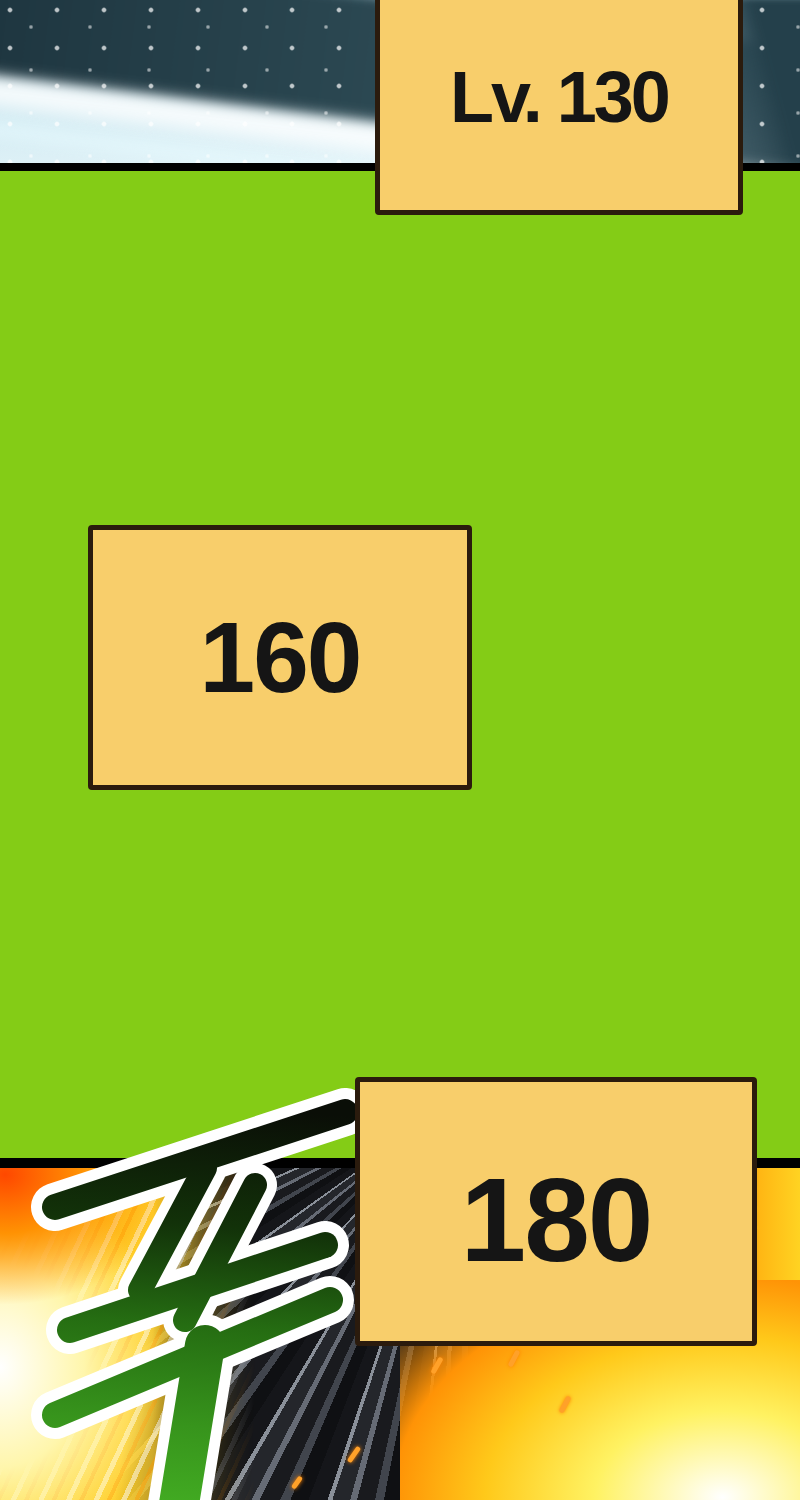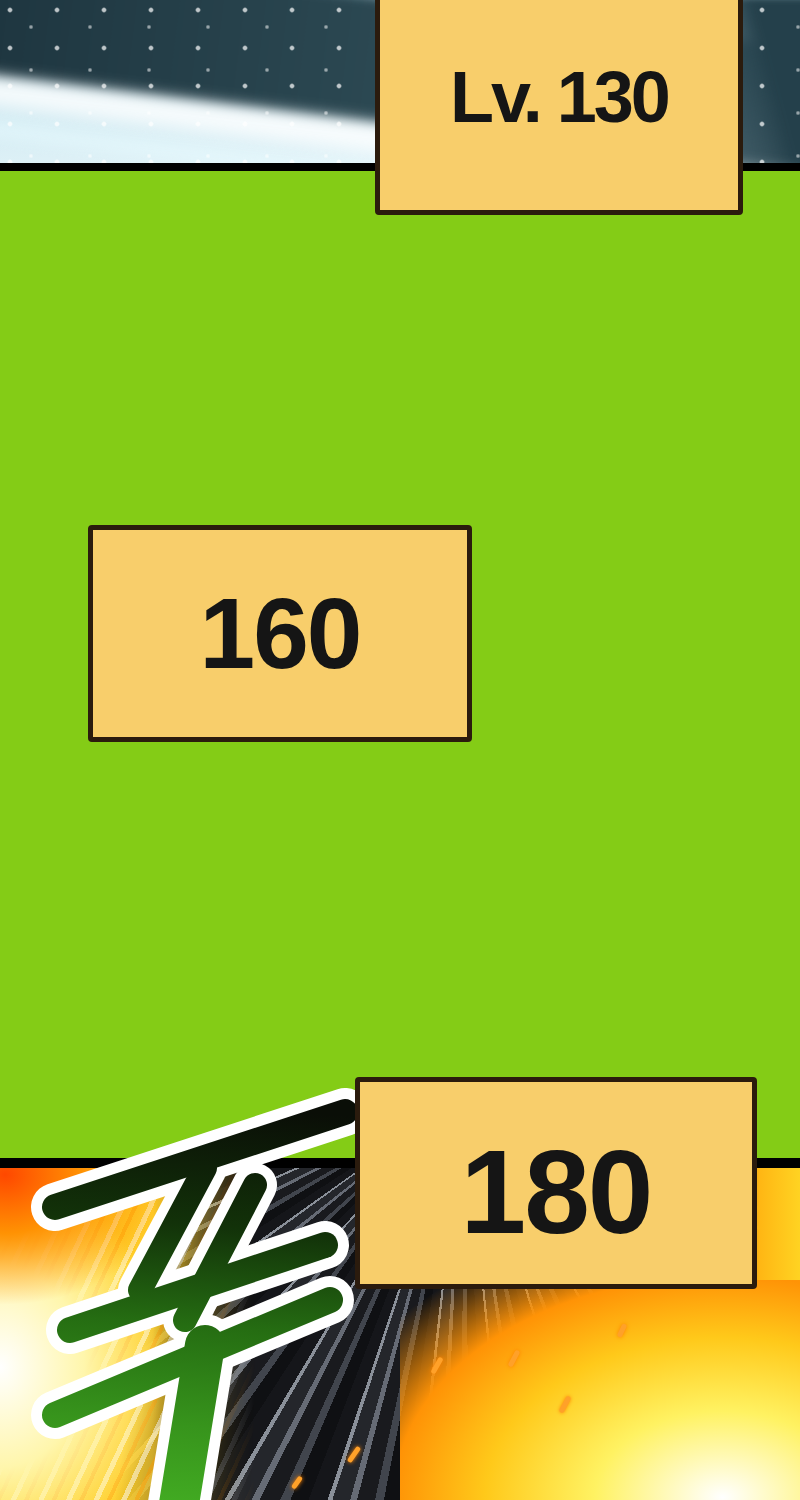--- a/index.html
+++ b/index.html
@@ -64,22 +64,22 @@
     position: absolute;
     background: #F8CE6B;
     border: 5px solid #2B1B0D;
     border-radius: 4px;
     box-sizing: border-box;
     display: flex; align-items: center; justify-content: center;
     color: #151515; font-weight: bold;
     z-index: 4;
   }
   #badge-lv  { left: 375px; top: -6px;   width: 368px; height: 221px; font-size: 72px;  letter-spacing: -3px; padding-bottom: 16px; }
-  #badge-160 { left: 88px;  top: 525px;  width: 384px; height: 217px; font-size: 100px; letter-spacing: -2px; }
-  #badge-180 { left: 355px; top: 1077px; width: 402px; height: 212px; font-size: 118px; letter-spacing: -2px; padding-top: 17px; }
+  #badge-160 { left: 88px;  top: 525px;  width: 384px; height: 265px; font-size: 100px; letter-spacing: -2px; }
+  #badge-180 { left: 355px; top: 1077px; width: 402px; height: 269px; font-size: 118px; letter-spacing: -2px; padding-top: 17px; }
 
   
   .panel-bottom {
     position: absolute; left: 0; top: 1158px;
     width: 800px; height: 342px;
     box-sizing: border-box;
     border-top: 10px solid #000;
     background: #1b1c20;
     overflow: hidden;
     z-index: 1;

